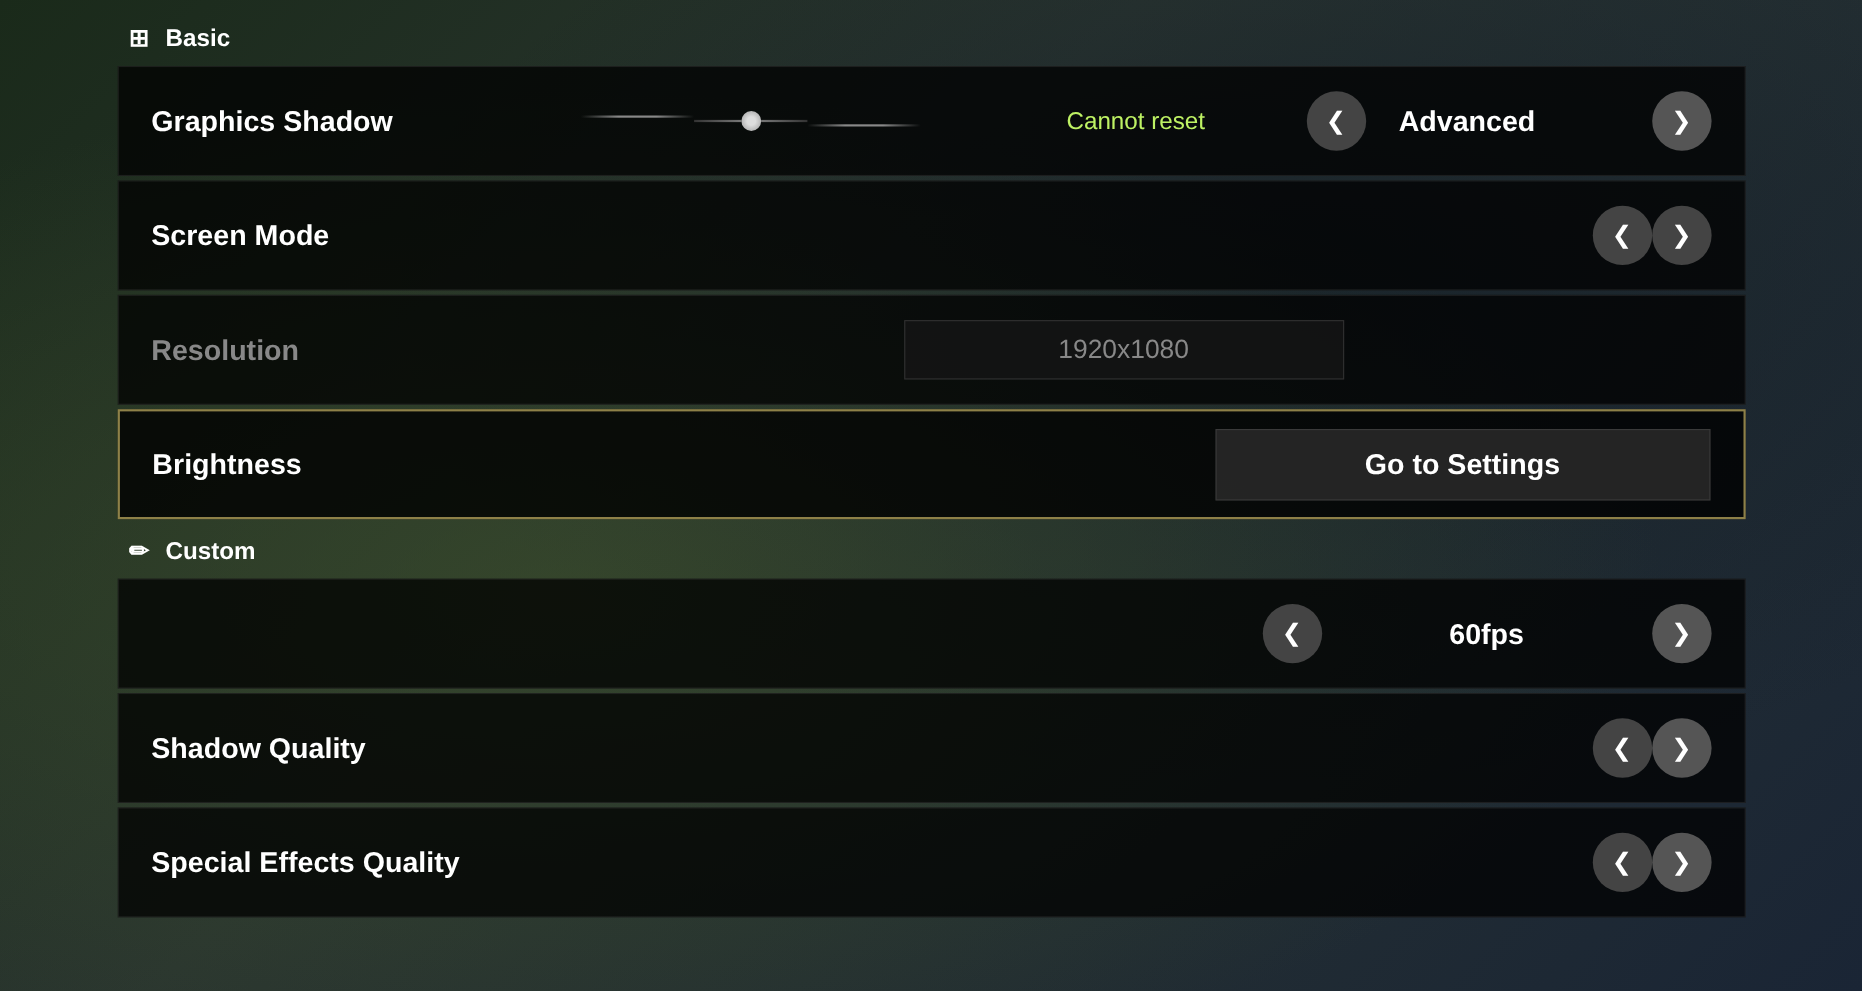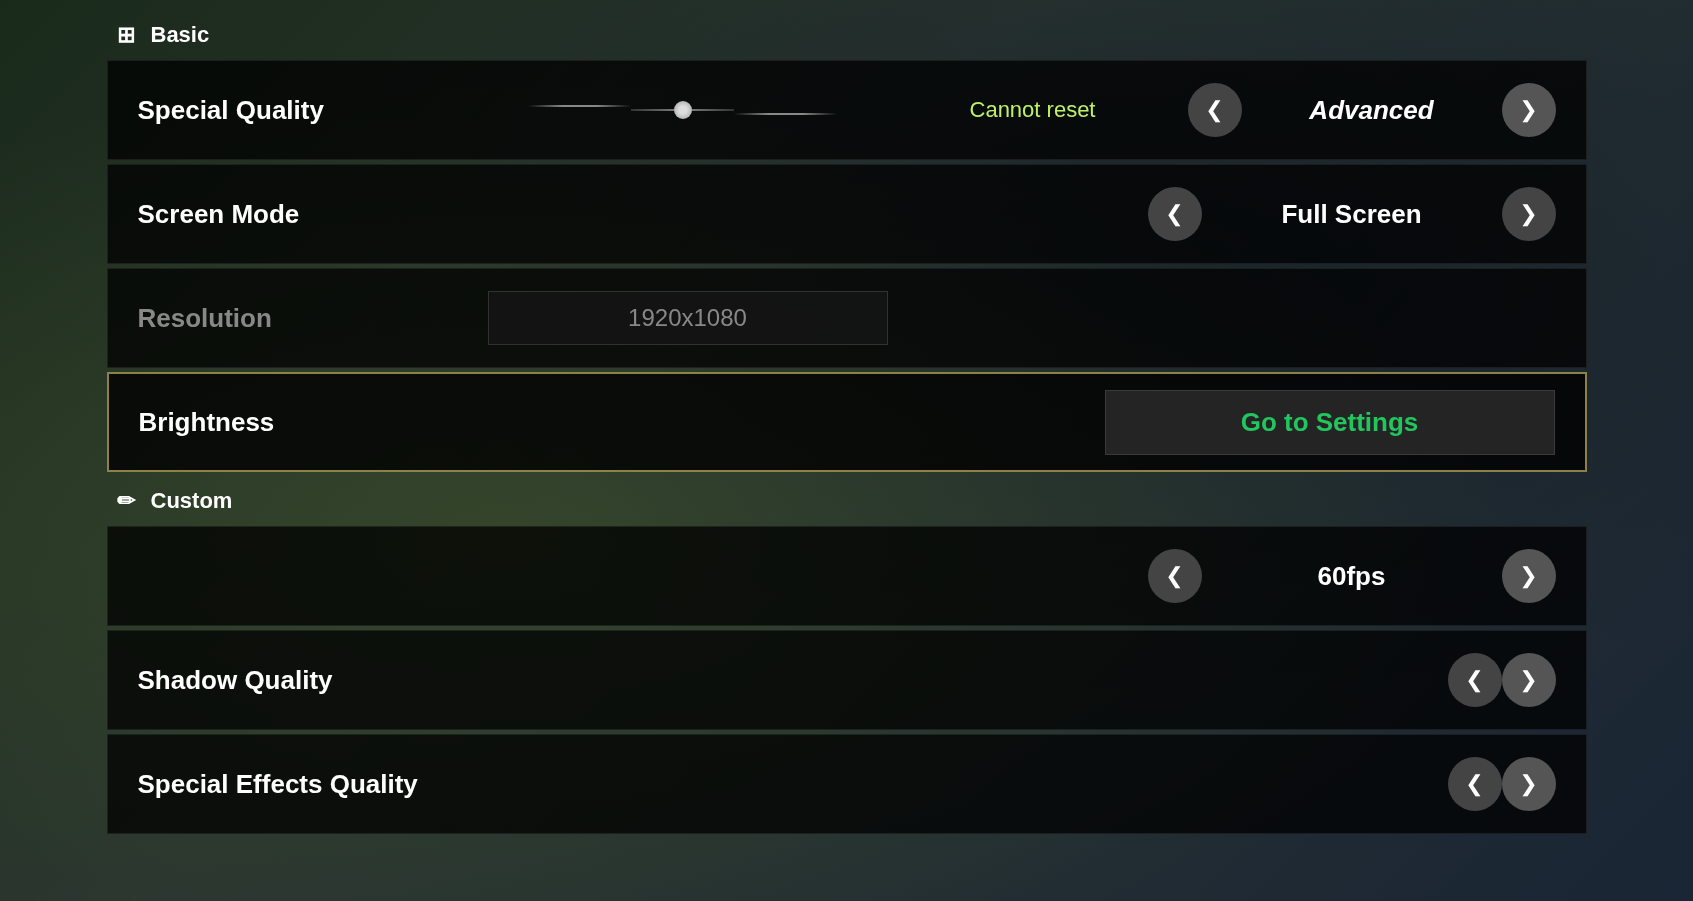--- a/index.html
+++ b/index.html
@@ -120,53 +120,52 @@
       color: #bef264;
       font-size: 22px;
       text-align: center;
       flex: 1;
     }
 
     .resolution-display {
       flex: 1;
       display: flex;
       align-items: center;
-      justify-content: flex-start;
+      justify-content: center;
     }
 
     .resolution-box {
       background: rgba(20,20,20,0.9);
       border: 1px solid rgba(80,80,80,0.5);
       padding: 12px 40px;
       color: #888;
       font-size: 24px;
       min-width: 400px;
       text-align: center;
     }
 
     .goto-settings-btn {
       background: rgba(40,40,40,0.9);
       border: 1px solid rgba(80,80,80,0.5);
-      color: #22c55e;
+      color: #ffffff;
       font-size: 26px;
       font-weight: 600;
       padding: 16px 60px;
       cursor: pointer;
       min-width: 450px;
       text-align: center;
     }
 
     .advanced-label {
       color: #fff;
       font-size: 26px;
       font-weight: 700;
       padding: 0 30px;
       min-width: 260px;
-      text-align: center;
-      font-style: italic;
+      text-align: left;
     }
 
     .slider-dot {
       width: 18px;
       height: 18px;
       background: radial-gradient(circle, #ddd 30%, #999 100%);
       border-radius: 50%;
       position: relative;
       flex-shrink: 0;
     }
@@ -199,21 +198,21 @@
 <div class="bg-overlay"></div>
 
 <div class="settings-panel">
 
   <div class="section-header">
     <span class="section-icon">⊞</span>
     <span>Basic</span>
   </div>
 
   <div class="setting-row">
-    <div class="setting-label">Special Quality</div>
+    <div class="setting-label">Graphics Shadow</div>
     <div class="setting-control">
       <div class="slider-area">
         <div class="top-line"></div>
         <div style="display:flex;align-items:center;width:100%;gap:0;">
           <div style="flex:1;height:2px;background:linear-gradient(to right,#333,#777);"></div>
           <div class="slider-dot"></div>
           <div style="flex:1;height:2px;background:linear-gradient(to right,#777,#333);"></div>
         </div>
         <div class="bottom-line"></div>
       </div>
@@ -221,21 +220,20 @@
       <button class="nav-button left">❮</button>
       <span class="advanced-label">Advanced</span>
       <button class="nav-button right">❯</button>
     </div>
   </div>
 
   <div class="setting-row">
     <div class="setting-label">Screen Mode</div>
     <div class="setting-control">
       <button class="nav-button left">❮</button>
-      <span class="value-display">Full Screen</span>
       <button class="nav-button right" style="background:#444;">❯</button>
     </div>
   </div>
 
   <div class="setting-row">
     <div class="setting-label muted">Resolution</div>
     <div class="resolution-display">
       <div class="resolution-box">1920x1080</div>
     </div>
   </div>

